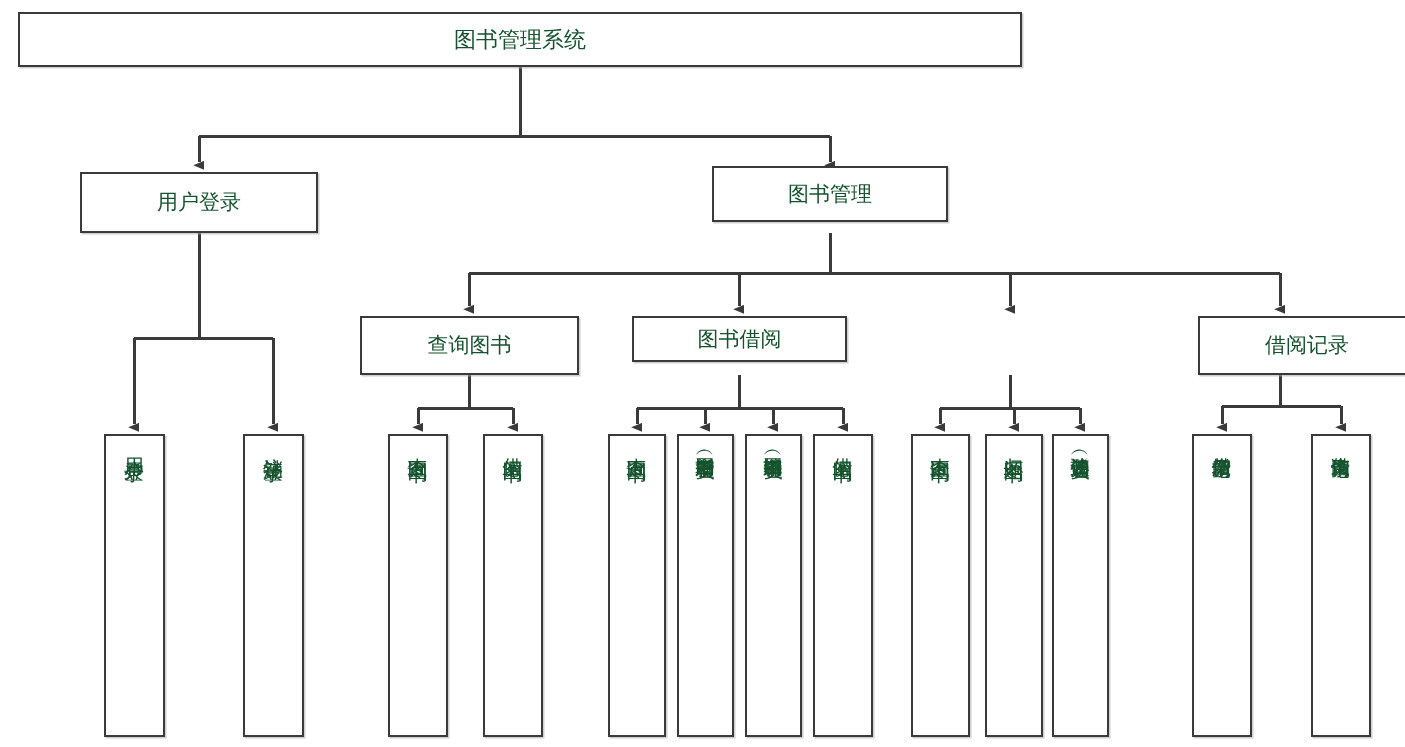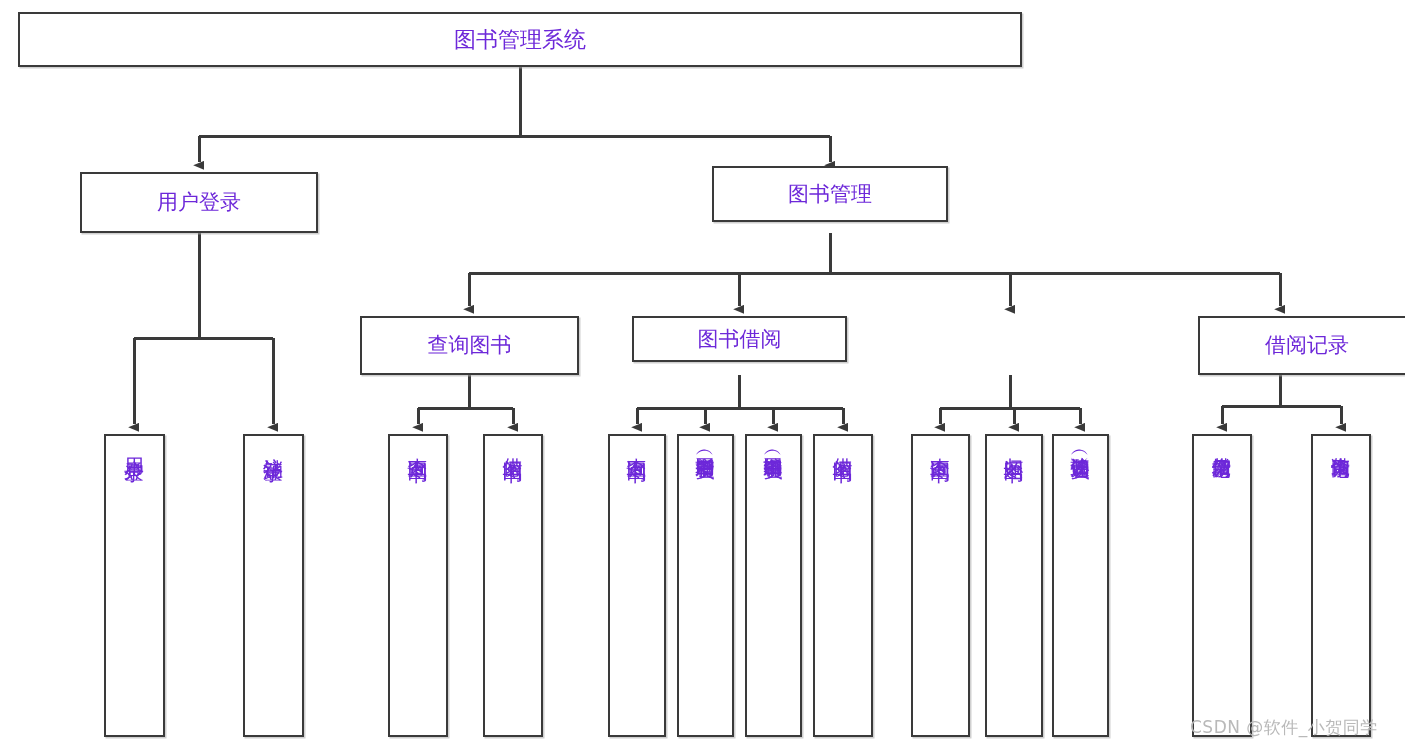--- a/index.html
+++ b/index.html
@@ -29,21 +29,21 @@
     position: absolute;
     box-sizing: border-box;
     background: #ffffff;
     border: 2.5px solid #3a3a3a;
     box-shadow: 1.5px 1.5px 0 rgba(170,170,170,0.55);
     display: flex;
     align-items: center;
     justify-content: center;
   }
   .node .label {
-    color: #6d28d9;
+    color: #14532d;
     line-height: 1.18;
     text-align: left;
     white-space: nowrap;
   }
   .node.horizontal .label {
     font-size: 21px;
   }
   .node.root .label {
     font-size: 22px;
   }
@@ -186,15 +186,14 @@
     <span class="label">确认归还（管理员）</span>
   </div>
 
   <div class="node vertical tall" style="left:1192px; top:434px; width:60px; height:303px;">
     <span class="label">新增借阅记录</span>
   </div>
   <div class="node vertical tall" style="left:1311px; top:434px; width:60px; height:303px;">
     <span class="label">查询借阅记录</span>
   </div>
 
-  <div class="watermark" style="left:1190px; top:716px;">CSDN @软件_小贺同学</div>
 
 </div>
 
 </body></html>

